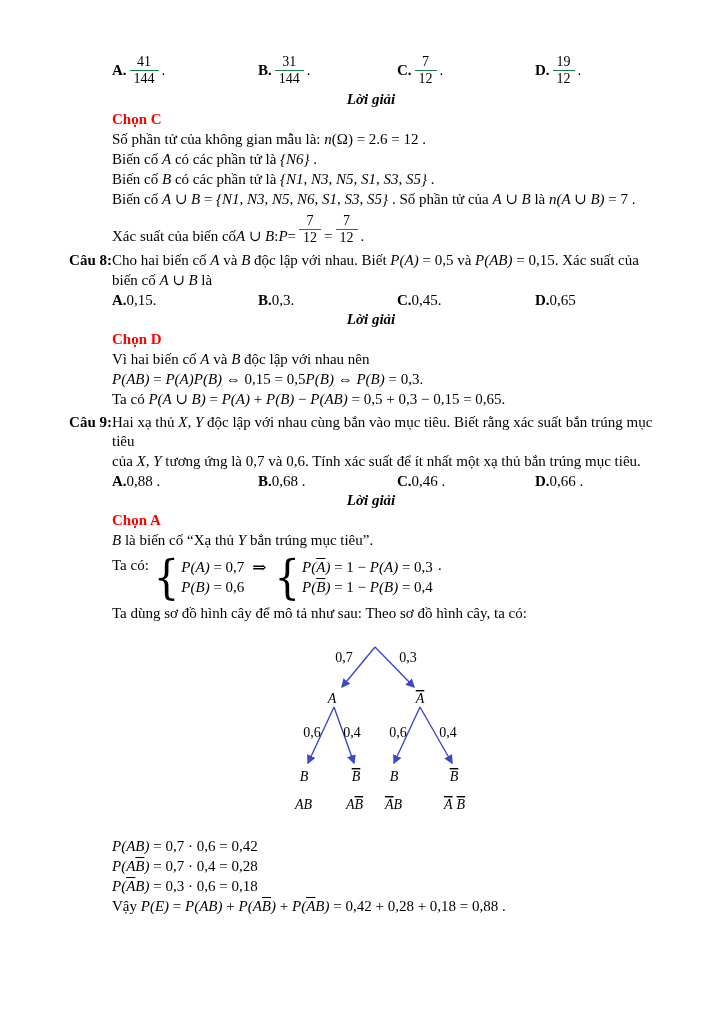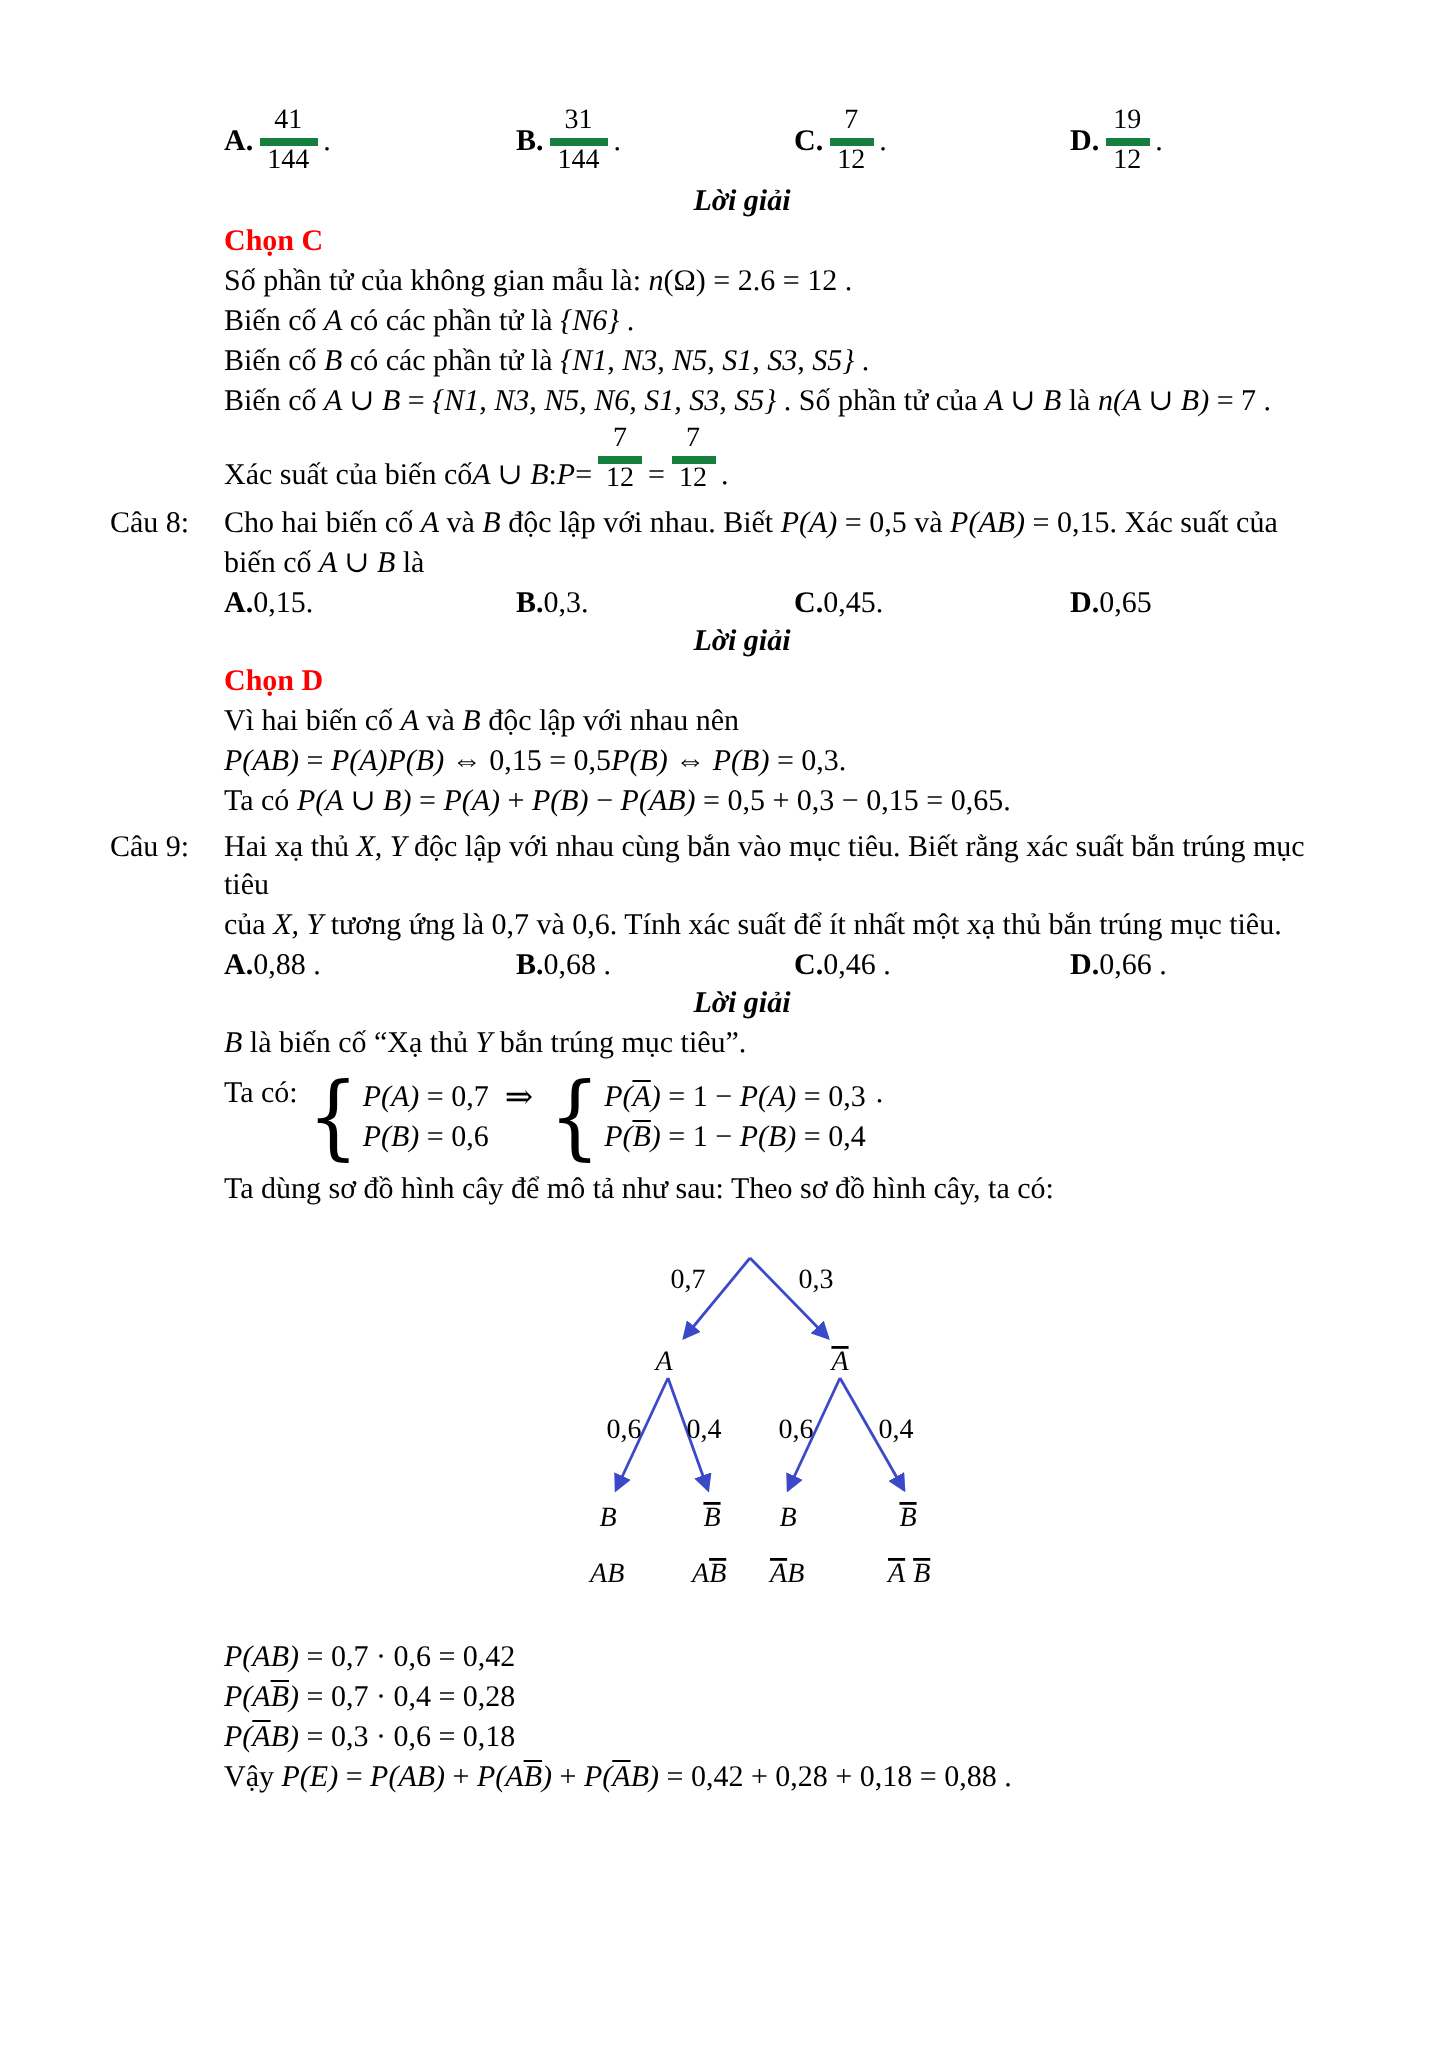--- a/index.html
+++ b/index.html
@@ -4,35 +4,35 @@
 <style>
   * { margin:0; padding:0; box-sizing:border-box; }
   html,body { background:#fff; }
   body {
     width:725px; height:1024px; overflow:hidden;
     font-family:"Liberation Serif","DejaVu Serif",serif;
     font-size:15px; color:#000;
   }
   .page { padding:50px 55px 0 55px; }
   .row { display:flex; margin-top:3px; }
-  .qlabel { width:57px; flex:none; font-weight:normal; line-height:19px; }
+  .qlabel { width:57px; flex:none; font-weight:bold; line-height:19px;text-align:right; }
   .qbody { flex:1; min-width:0; }
   .line { display:block; line-height:19px; min-height:19px; margin-bottom:1px; }
   .center { text-align:center; font-weight:bold; padding-right:40px;font-style:italic; }
   .chon { color:var(--chon-red,#ff0000); font-weight:bold; }
   .opts { display:grid; grid-template-columns:146px 139px 138px 1fr; align-items:start; }
   .opt { display:inline-flex; align-items:center; white-space:nowrap; line-height:19px; }
   .opts-frac { margin-bottom:3px; }
   .opts-frac .opt { min-height:34px; }
   .seg-n { font-style:normal; }
   .seg-i { font-style:italic; }
   .seg-b { font-weight:bold; }
   .seg-iov { font-style:italic; text-decoration:overline; }
   .frac { display:inline-flex; flex-direction:column; vertical-align:middle; text-align:center; margin:0 3px; }
-  .fnum { display:block; padding:0 4px 0 4px; border-bottom:4px solid #15803d; line-height:16px; font-size:14px; }
+  .fnum { display:block; padding:0 4px 0 4px; border-bottom:1px solid #15803d; line-height:16px; font-size:14px; }
   .fden { display:block; padding:0 4px; line-height:16px; font-size:14px; }
   .fline { display:flex; align-items:flex-end; flex-wrap:wrap; min-height:36px; margin-bottom:2px; }
   .fline .frac { margin:0 3px; }
   .sys-row { display:flex; gap:5px; margin:7px 0 7px 0; }
   .cases { display:inline-flex; align-items:center; }
   .brace { font-size:40px; font-weight:400; line-height:40px; transform:scaleY(1.15); transform-origin:center; margin-right:2px; font-family:"DejaVu Serif",serif; }
   .case-col { display:flex; flex-direction:column; }
   .cline { line-height:20px; white-space:nowrap; }
   .implies { font-size:17px; padding:0 3px; }
   .tree-wrap { margin:14px 0 12px 168px; }
@@ -159,20 +159,21 @@
         <span class="opt">
             <span class="seg-b">C. </span>
             <span class="seg-n">0,46 .</span>
           </span>
         <span class="opt">
             <span class="seg-b">D. </span>
             <span class="seg-n">0,66 .</span>
           </span>
       </div>
       <div class="line center">Lời giải</div>
+      <div class="line chon">Chọn A</div>
       <div class="line"><span class="seg-i">B</span><span class="seg-n"> là biến cố “Xạ thủ </span><span class="seg-i">Y</span><span class="seg-n"> bắn trúng mục tiêu”.</span></div>
 
       <div class="sys-row">
         <span>Ta có: </span>
         <span class="cases">
           <span class="brace">{</span>
           <span class="case-col">
             <span class="cline"><span class="seg-i">P(A)</span><span class="seg-n"> = 0,7</span></span>
             <span class="cline"><span class="seg-i">P(B)</span><span class="seg-n"> = 0,6</span></span>
           </span>

